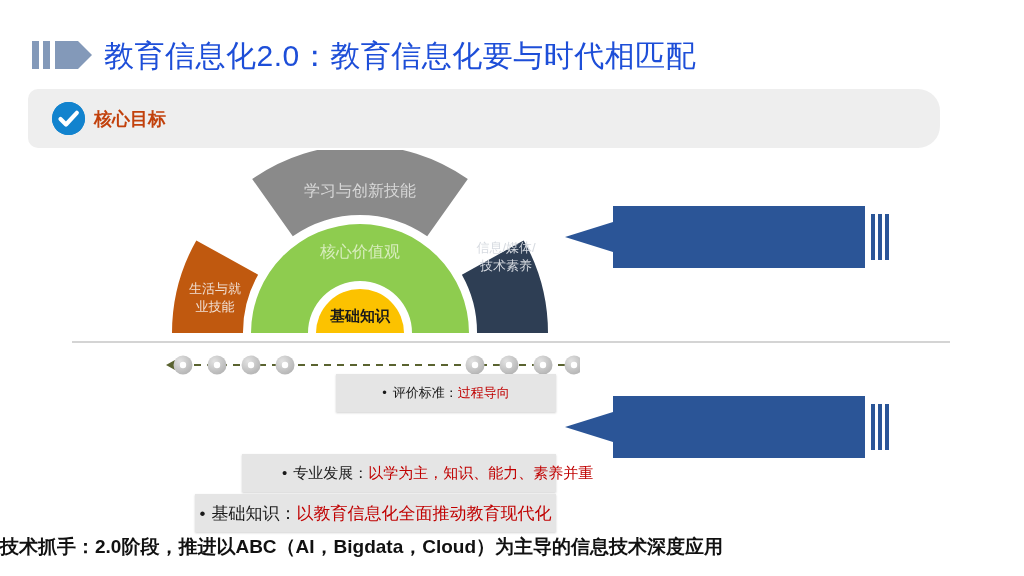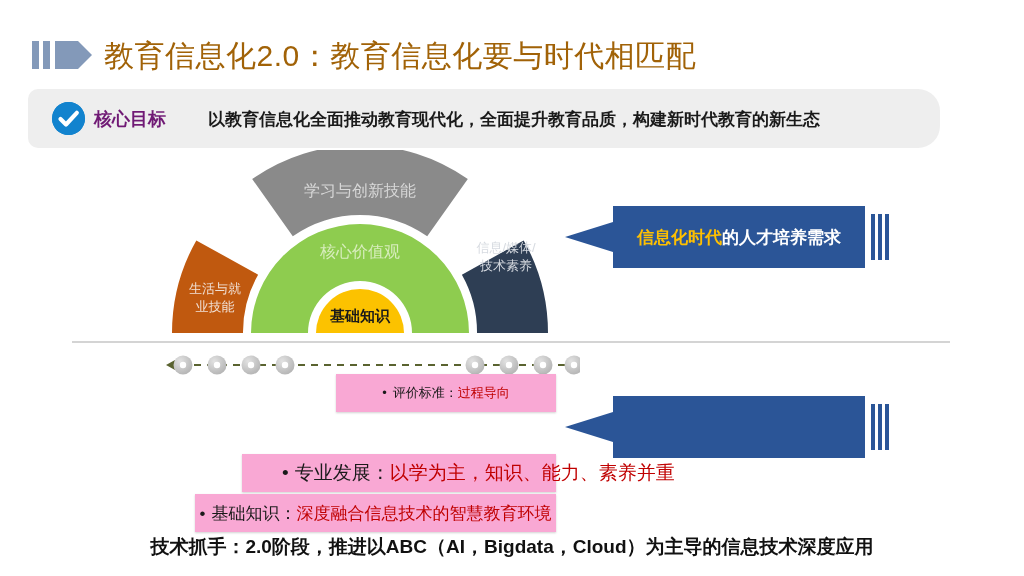--- a/index.html
+++ b/index.html
@@ -23,21 +23,21 @@
   }
   #title-deco {
     position: absolute;
     left: 32px; top: 27px;
     width: 62px; height: 28px;
   }
   #slide-title-text {
     position: absolute;
     left: 104px; top: 22px;
     font-size: 30px;
-    color: #a16207;
+    color: #1d4ed8;
     letter-spacing: 0.5px;
     white-space: nowrap;
     font-weight: 400;
   }
 
   
   #goal-banner {
     position: absolute;
     left: 28px; top: 89px;
     width: 912px; height: 59px;
@@ -50,21 +50,21 @@
     width: 33px; height: 33px;
     border-radius: 50%;
     background: #1283ce;
   }
   #goal-check-icon svg { display:block; }
   #goal-label {
     position: absolute;
     left: 66px; top: 18px;
     font-size: 18px;
     font-weight: bold;
-    color: #701a75;
+    color: #c2410c;
     white-space: nowrap;
   }
   #goal-statement {
     position: absolute;
     left: 180px; top: 19px;
     font-size: 17px;
     font-weight: bold;
     color: #1a1a1a;
     white-space: nowrap;
   }
@@ -112,21 +112,21 @@
   #steps-diagram {
     position: absolute;
     left: 150px; top: 352px;
     width: 430px; height: 175px;
   }
   #steps-timeline { position: absolute; left:0; top:0; width:430px; height:30px; }
   #steps-timeline svg { display:block; }
 
   .step-box {
     position: absolute;
-    background: #f9a8d4;
+    background: #e5e5e5;
     box-shadow: 0 1px 2px rgba(0,0,0,0.18);
     box-sizing: border-box;
   }
   #step-box-1 { left: 186px; top: 22px;  width: 220px; height: 38px; }
   #step-box-2 { left: 139px; top: 62px;  width: 267px; height: 38px; }
   #step-box-3 { left: 92px;  top: 102px; width: 314px; height: 38px; }
   #step-box-4 { left: 45px;  top: 142px; width: 361px; height: 38px; }
 
   .step-text {
     position: absolute;
@@ -136,29 +136,28 @@
     text-align: center;
     white-space: nowrap;
     color: #1a1a1a;
   }
   .step-bullet { color:#1a1a1a; margin-right:6px; }
   .step-key { color: #1a1a1a; }
   .step-val { color: #c00000; }
 
   #step-box-1 .step-text { font-size: 13px; }
   #step-box-2 .step-text { font-size: 14px; }
-  #step-box-3 .step-text { font-size: 19px; margin-left: 40px; }
+  #step-box-3 .step-text { font-size: 15px; margin-left: 40px; }
   #step-box-4 .step-text { font-size: 17px; }
 
   
   #bottom-statement {
     position: absolute;
     left: 0; top: 534px;
     width: 1024px;
-    text-align: center;
     font-size: 19px;
     font-weight: bold;
     color: #111111;
     white-space: nowrap;
   }
 </style>
 </head>
 <body>
 
 <div id="slide-title-bar">
@@ -173,21 +172,20 @@
 </div>
 
 <div id="goal-banner">
   <div id="goal-check-icon">
     <svg width="33" height="33" viewBox="0 0 33 33" xmlns="http://www.w3.org/2000/svg">
       <circle cx="16.5" cy="16.5" r="16.5" fill="#1283ce"></circle>
       <path d="M8.5 17 L14 22.5 L24.8 10.8" stroke="#ffffff" stroke-width="4.2" fill="none" stroke-linecap="round" stroke-linejoin="round"></path>
     </svg>
   </div>
   <div id="goal-label">核心目标</div>
-  <div id="goal-statement">以教育信息化全面推动教育现代化，全面提升教育品质，构建新时代教育的新生态</div>
 </div>
 
 <div id="arc-diagram">
   <svg width="440" height="190" viewBox="0 0 440 190" xmlns="http://www.w3.org/2000/svg">
 
     <g>
       <path d="M 32 183
                A 188 188 0 0 1 56.33 90.43
                L 118.12 124.65
                A 117 117 0 0 0 103 183 Z" fill="#c0590f"></path>
@@ -234,23 +232,20 @@
 
 <div id="section-divider"></div>
 
 <div class="callout-arrow" id="callout-talent">
   <svg width="330" height="62" viewBox="0 0 330 62" xmlns="http://www.w3.org/2000/svg">
     <path d="M48 0 H300 V62 H48 V46 L0 31 L48 16 Z" fill="#2b5597"></path>
     <rect x="306" y="8" width="4" height="46" fill="#2b5597"></rect>
     <rect x="313" y="8" width="4" height="46" fill="#2b5597"></rect>
     <rect x="320" y="8" width="4" height="46" fill="#2b5597"></rect>
   </svg>
-  <div class="callout-text">
-    <span class="hl-yellow">信息化时代</span><span class="hl-white">的人才培养需求</span>
-  </div>
 </div>
 
 <div class="callout-arrow" id="callout-support">
   <svg width="330" height="62" viewBox="0 0 330 62" xmlns="http://www.w3.org/2000/svg">
     <path d="M48 0 H300 V62 H48 V46 L0 31 L48 16 Z" fill="#2b5597"></path>
     <rect x="306" y="8" width="4" height="46" fill="#2b5597"></rect>
     <rect x="313" y="8" width="4" height="46" fill="#2b5597"></rect>
     <rect x="320" y="8" width="4" height="46" fill="#2b5597"></rect>
   </svg>
 </div>
@@ -312,18 +307,18 @@
 
 
   <div class="step-box" id="step-box-3">
     <div class="step-text">
       <span class="step-bullet">•</span><span class="step-key">专业发展：</span><span class="step-val">以学为主，知识、能力、素养并重</span>
     </div>
   </div>
 
   <div class="step-box" id="step-box-4">
     <div class="step-text">
-      <span class="step-bullet">•</span><span class="step-key">基础知识：</span><span class="step-val">深度融合信息技术的智慧教育环境</span>
+      <span class="step-bullet">•</span><span class="step-key">基础知识：</span><span class="step-val">以教育信息化全面推动教育现代化</span>
     </div>
   </div>
 </div>
 
 <div id="bottom-statement">技术抓手：2.0阶段，推进以ABC（AI，Bigdata，Cloud）为主导的信息技术深度应用</div>
 
 </body></html>

